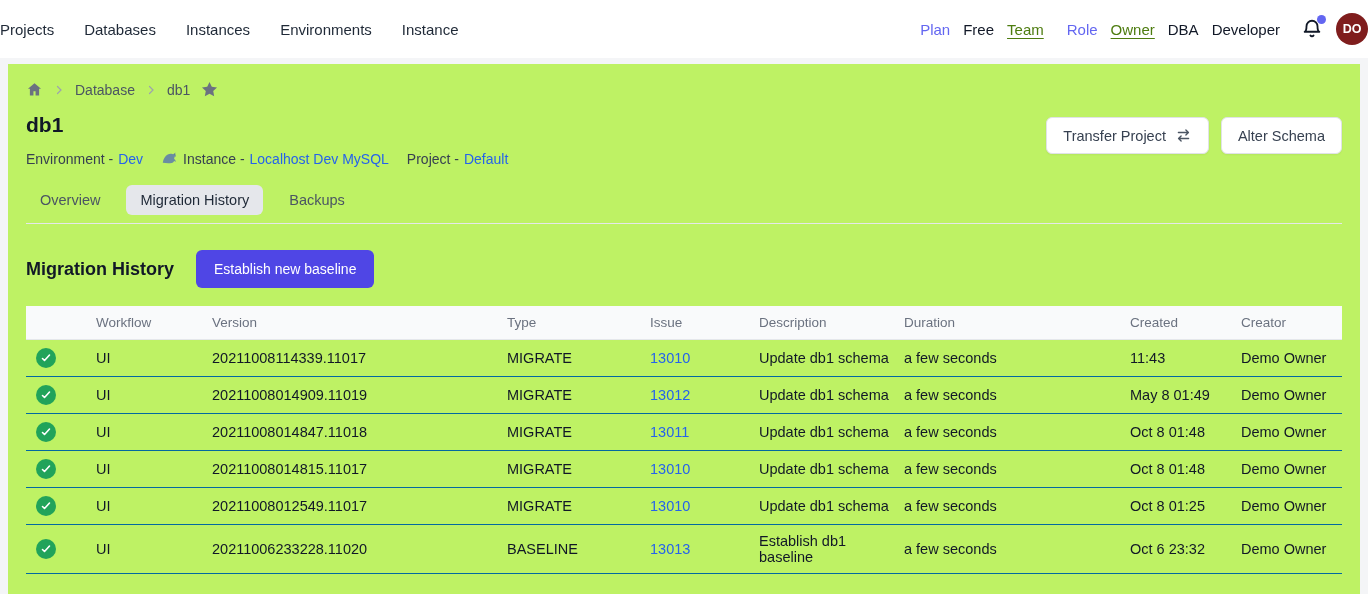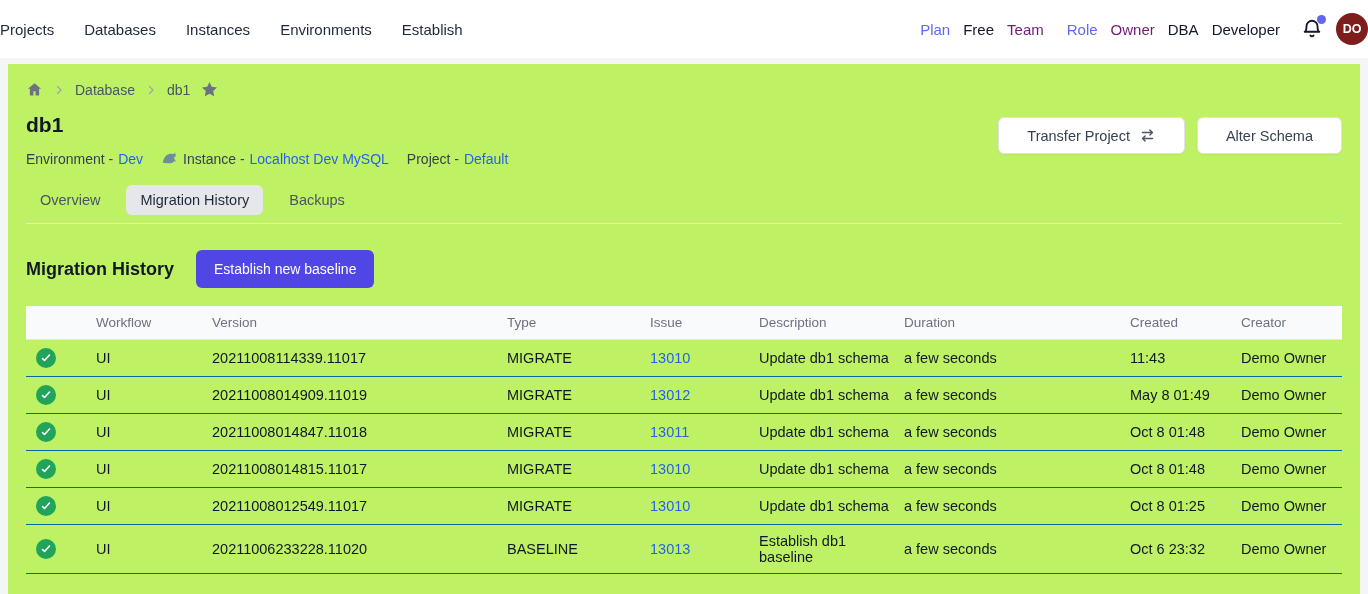--- a/index.html
+++ b/index.html
@@ -21,21 +21,21 @@
     align-items: center;
     justify-content: space-between;
     padding: 0 0;
   }
   .topbar-left { display: flex; align-items: center; gap: 30px; }
   .nav-item { font-size: 15px; color: #1f2937; cursor: pointer; }
   .topbar-right { display: flex; align-items: center; gap: 13px; font-size: 15px; }
   .group-gap { margin-left: 10px; text-align: right; }
   .accent-label { color: #6366f1; }
   .plain-option { color: #111827; }
-  .active-option { color: #701a75; text-underline-offset: 3px; }
+  .active-option { color: #4d7c0f; text-decoration: underline; text-underline-offset: 3px; }
   .bell-wrap { position: relative; margin-left: 8px; cursor: pointer; display:flex; align-items:center; }
   .bell-dot {
     position: absolute; top: -3px; right: -3px;
     width: 9px; height: 9px; border-radius: 50%; background: #6366f1;
   }
   .avatar {
     width: 32px; height: 32px; border-radius: 50%;
     background: #7f1d1d; color: #fff; font-weight: bold; font-size: 12.5px;
     display: flex; align-items: center; justify-content: center; cursor: pointer;
   }
@@ -55,21 +55,21 @@
   .title-row { display: flex; justify-content: space-between; align-items: flex-start; margin-top: 14px; }
   .page-title { font-size: 21px; font-weight: bold; color: #111827; margin: 0; }
   .meta-row { display: flex; align-items: center; gap: 18px; margin-top: 13px; font-size: 14px; color: #374151; }
   .meta-item { display: flex; align-items: flex-end; gap: 5px; }
   .link { color: #2563eb; cursor: pointer; text-decoration: none; }
 
   .actions { display: flex; gap: 12px; margin-top: 4px; }
   .btn-outline {
     display: flex; align-items: center; gap: 9px;
     background: #fff; border: 1px solid #e0e2e7; border-radius: 6px;
-    padding: 9px 28px; font-size: 14.5px; color: #374151;
+    padding: 9px 16px; font-size: 14.5px; color: #374151;
     font-family: inherit; cursor: pointer;
     box-shadow: 0 1px 2px rgba(0,0,0,0.05);
   }
 
   .tabs { display: flex; align-items: center; gap: 12px; margin-top: 18px; border-bottom: 1px solid #e5e7eb; padding-bottom: 8px; }
   .tab { padding: 7px 14px; color: #4b5563; font-size: 14.5px; border-radius: 6px; cursor: pointer; }
   .tab.active { background: #e5e7eb; color: #1f2937; }
 
   .section-head { display: flex; align-items: center; gap: 22px; margin-top: 26px; }
   .section-title { font-size: 18px; font-weight: 600; color: #111827; margin: 0; }
@@ -97,21 +97,21 @@
 </style>
 </head>
 <body>
 
 <header class="topbar">
   <div class="topbar-left">
     <span class="nav-item">Projects</span>
     <span class="nav-item">Databases</span>
     <span class="nav-item">Instances</span>
     <span class="nav-item">Environments</span>
-    <span class="nav-item">Establish</span>
+    <span class="nav-item">Instance</span>
   </div>
   <div class="topbar-right">
     <span class="accent-label">Plan</span>
     <span class="plain-option">Free</span>
     <span class="active-option">Team</span>
     <span class="accent-label group-gap">Role</span>
     <span class="active-option">Owner</span>
     <span class="plain-option">DBA</span>
     <span class="plain-option">Developer</span>
     <span class="bell-wrap">

